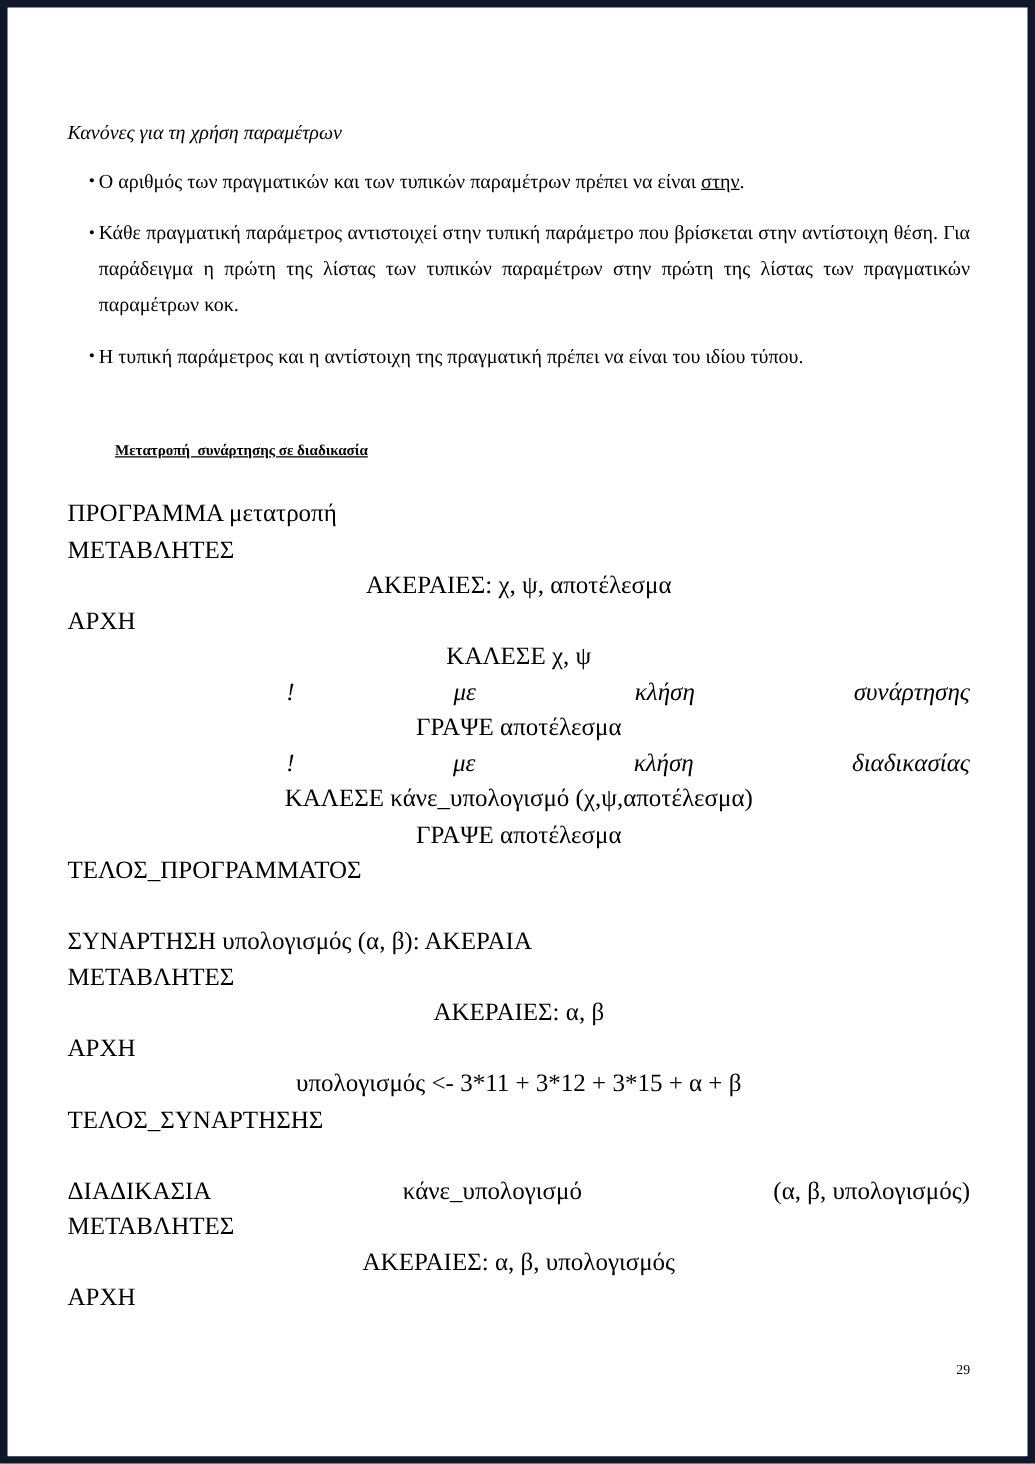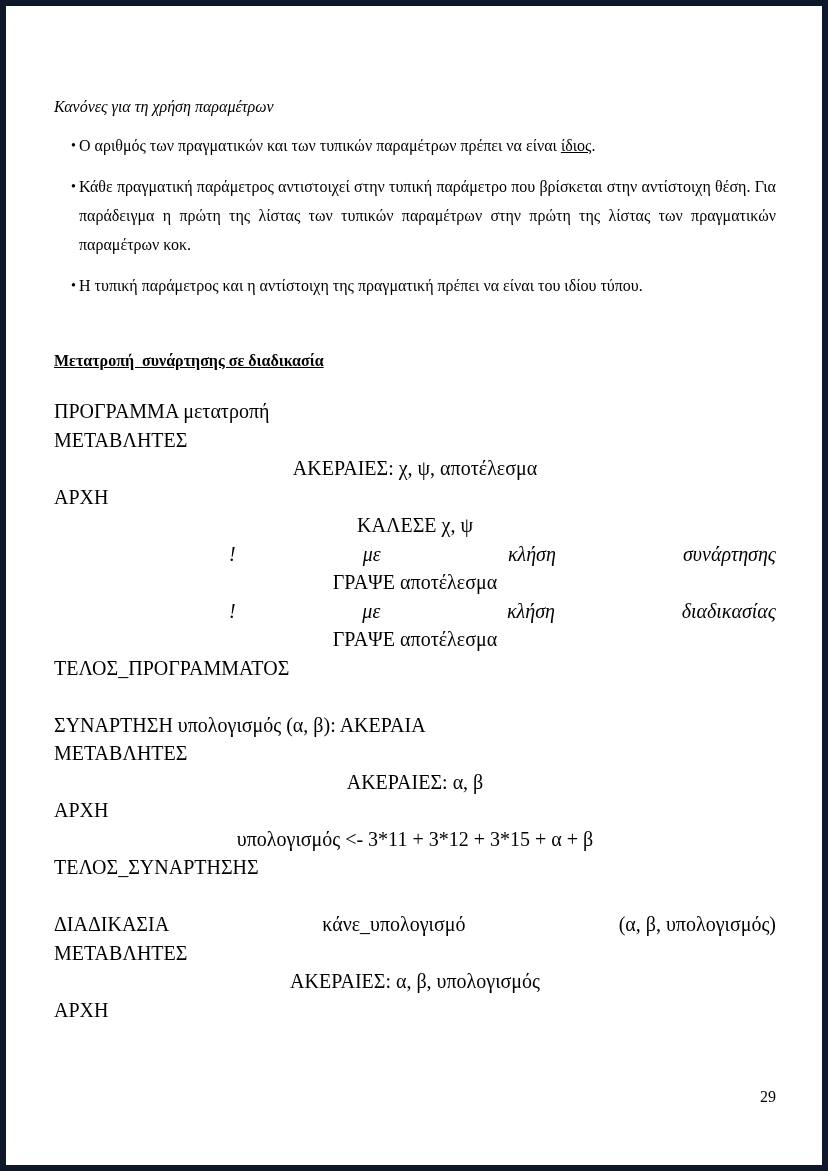--- a/index.html
+++ b/index.html
@@ -35,25 +35,26 @@
     flex: 0 0 25px;
     font-size: 14px;
   }
   .bullet .bullet-text {
     flex: 1 1 auto;
     text-align: justify;
   }
   .section-heading {
     margin-top: 46px;
     margin-bottom: 22px;
-    font-size: 16px;
+    font-size: 12px;
     line-height: 29px;
     font-weight: bold;
     text-decoration: underline;
     white-space: pre-wrap;
+    margin-left: 38px;
   }
   .code { font-size: 20px; }
   .code-line {
     line-height: 28.5px;
     height: 28.5px;
     white-space: pre-wrap;
   }
   .code-line.left   { text-align: left; }
   .code-line.right  { text-align: center; }
   .code-line.spread {
@@ -62,53 +63,54 @@
     align-items: baseline;
   }
   .code-line.gap-before { margin-top: 28.5px; }
   .bold { font-weight: normal; }
   .italic { font-style: italic; }
   .underline { text-decoration: underline; }
   .page-number {
     position: absolute;
     top: 1076px;
     right: 46px;
-    font-size: 16px;
+    font-size: 11px;
     line-height: 29px;
   }
 </style>
 </head>
 <body>
 
 <div class="page">
   <div class="doc-title">Κανόνες για τη χρήση παραμέτρων</div>
   <div class="bullets">
       <div class="bullet">
         <span class="marker">•</span>
-        <div class="bullet-text"><span>Ο </span><span class="bold">αριθμός</span><span> των πραγματικών και των τυπικών παραμέτρων πρέπει να είναι </span><span class="underline">ίδιος</span><span>.</span></div>
+        <div class="bullet-text"><span>Ο </span><span class="bold">αριθμός</span><span> των πραγματικών και των τυπικών παραμέτρων πρέπει να είναι </span><span class="underline">στην</span><span>.</span></div>
       </div>
       <div class="bullet">
         <span class="marker">•</span>
         <div class="bullet-text"><span>Κάθε πραγματική παράμετρος αντιστοιχεί στην τυπική παράμετρο που βρίσκεται στην </span><span class="bold">αντίστοιχη θέση</span><span>. Για παράδειγμα η πρώτη της λίστας των τυπικών παραμέτρων στην πρώτη της λίστας των πραγματικών παραμέτρων κοκ.</span></div>
       </div>
       <div class="bullet">
         <span class="marker">•</span>
         <div class="bullet-text"><span>Η τυπική παράμετρος και η αντίστοιχη της πραγματική πρέπει να είναι του </span><span class="bold">ιδίου τύπου</span><span>.</span></div>
       </div>
     </div>
   <div class="section-heading">Μετατροπή  συνάρτησης σε διαδικασία</div>
   <div class="code">
       <div class="code-line left"><span class="bold">ΠΡΟΓΡΑΜΜΑ</span><span> μετατροπή</span></div>
       <div class="code-line left"><span class="bold">ΜΕΤΑΒΛΗΤΕΣ</span></div>
       <div class="code-line right"><span class="bold">ΑΚΕΡΑΙΕΣ:</span><span> χ, ψ, αποτέλεσμα</span></div>
       <div class="code-line left"><span class="bold">ΑΡΧΗ</span></div>
       <div class="code-line right"><span class="bold">ΚΑΛΕΣΕ</span><span> χ, ψ</span></div>
       <div class="code-line spread" style="margin-left: 175px;"><span class="italic">!</span><span class="italic">με</span><span class="italic">κλήση</span><span class="italic">συνάρτησης</span></div>
       <div class="code-line right"><span class="bold">ΓΡΑΨΕ</span><span> αποτέλεσμα</span></div>
       <div class="code-line spread" style="margin-left: 175px;"><span class="italic">!</span><span class="italic">με</span><span class="italic">κλήση</span><span class="italic">διαδικασίας</span></div>
+      <div class="code-line right"><span class="bold">ΚΑΛΕΣΕ</span><span> κάνε_υπολογισμό (χ,ψ,αποτέλεσμα)</span></div>
       <div class="code-line right"><span class="bold">ΓΡΑΨΕ</span><span> αποτέλεσμα</span></div>
       <div class="code-line left"><span class="bold">ΤΕΛΟΣ_ΠΡΟΓΡΑΜΜΑΤΟΣ</span></div>
       <div class="code-line left gap-before"><span class="bold">ΣΥΝΑΡΤΗΣΗ</span><span> υπολογισμός (α, β): </span><span class="bold">ΑΚΕΡΑΙΑ</span></div>
       <div class="code-line left"><span class="bold">ΜΕΤΑΒΛΗΤΕΣ</span></div>
       <div class="code-line right"><span class="bold">ΑΚΕΡΑΙΕΣ:</span><span> α, β</span></div>
       <div class="code-line left"><span class="bold">ΑΡΧΗ</span></div>
       <div class="code-line right"><span>υπολογισμός &lt;- 3*11 + 3*12 + 3*15 + α + β</span></div>
       <div class="code-line left"><span class="bold">ΤΕΛΟΣ_ΣΥΝΑΡΤΗΣΗΣ</span></div>
       <div class="code-line spread gap-before"><span class="bold">ΔΙΑΔΙΚΑΣΙΑ</span><span>κάνε_υπολογισμό</span><span>(α, β, υπολογισμός)</span></div>
       <div class="code-line left"><span class="bold">ΜΕΤΑΒΛΗΤΕΣ</span></div>

